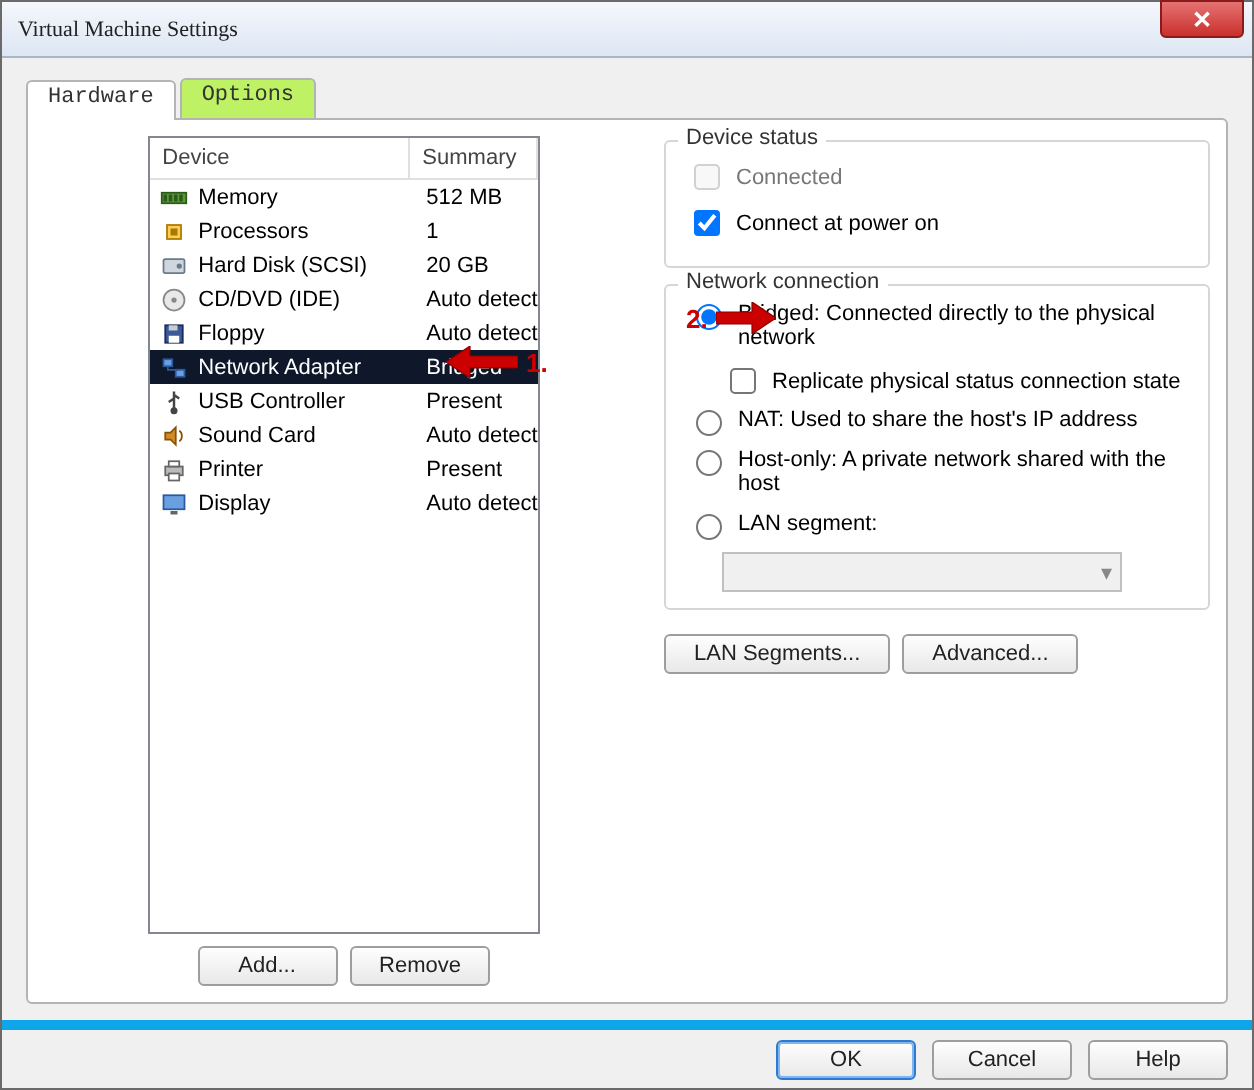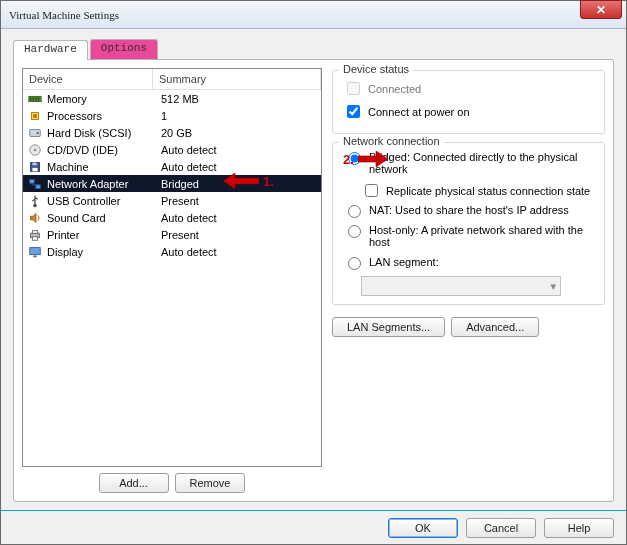--- a/index.html
+++ b/index.html
@@ -61,21 +61,21 @@
     display: flex;
     height: 20px;
     position: relative;
     z-index: 2;
     font-family: Liberation Mono, monospace;
   }
   .tab {
     padding: 2px 10px;
     border: 1px solid #b4b4b4;
     border-bottom: none;
-    background: #ec4899;
+    background: #bef264;
     margin-right: 2px;
     border-radius: 3px 3px 0 0;
     color: #333;
     cursor: pointer;
   }
   .tab.active {
     background: #fff;
     position: relative;
     top: 1px;
   }
@@ -94,20 +94,21 @@
     flex: 1;
     display: flex;
     gap: 10px;
     min-height: 0;
   }
   
   .devbox {
     width: 300px;
     display: flex;
     flex-direction: column;
+    align-items: center;
   }
   .devlist {
     flex: 1;
     border: 1px solid #828790;
     background: #fff;
     overflow: hidden;
   }
   .devlist .hdr {
     display: flex;
     background: #fff;
@@ -205,21 +206,21 @@
     padding-top: 4px;
   }
   
   .dlg-buttons {
     height: 34px;
     display: flex;
     align-items: center;
     justify-content: flex-end;
     gap: 8px;
     padding: 0 12px;
-    border-top: 1px solid #0ea5e9;
+    border-top: 5px solid #0ea5e9;
     background: #f0f0f0;
   }
   button.ok {
     border: 1px solid #2e7ad1;
     box-shadow: 0 0 0 1px #7fb6ef inset;
   }
   
   .arrow {
     position: absolute;
     display: flex;
@@ -304,21 +305,21 @@
                   <span class="sum">Auto detect</span>
                 </div>
                 <div class="devrow">
                   <span class="ic">
                     <svg viewBox="0 0 16 16">
                       <rect x="3" y="3" width="10" height="10" fill="#3a5a9a" stroke="#1a2a5a"></rect>
                       <rect x="5" y="3" width="5" height="3" fill="#ccc"></rect>
                       <rect x="5" y="9" width="6" height="4" fill="#fff"></rect>
                     </svg>
                   </span>
-                  <span class="name">Machine</span>
+                  <span class="name">Floppy</span>
                   <span class="sum">Auto detect</span>
                 </div>
                 <div class="devrow selected">
                   <span class="ic">
                     <svg viewBox="0 0 16 16">
                       <rect x="2" y="3" width="5" height="4" fill="#6aa0e0" stroke="#2a5aa0"></rect>
                       <rect x="9" y="9" width="5" height="4" fill="#6aa0e0" stroke="#2a5aa0"></rect>
                       <path d="M4.5 7v2H11V9" stroke="#2a5aa0" fill="none"></path>
                     </svg>
                   </span>

